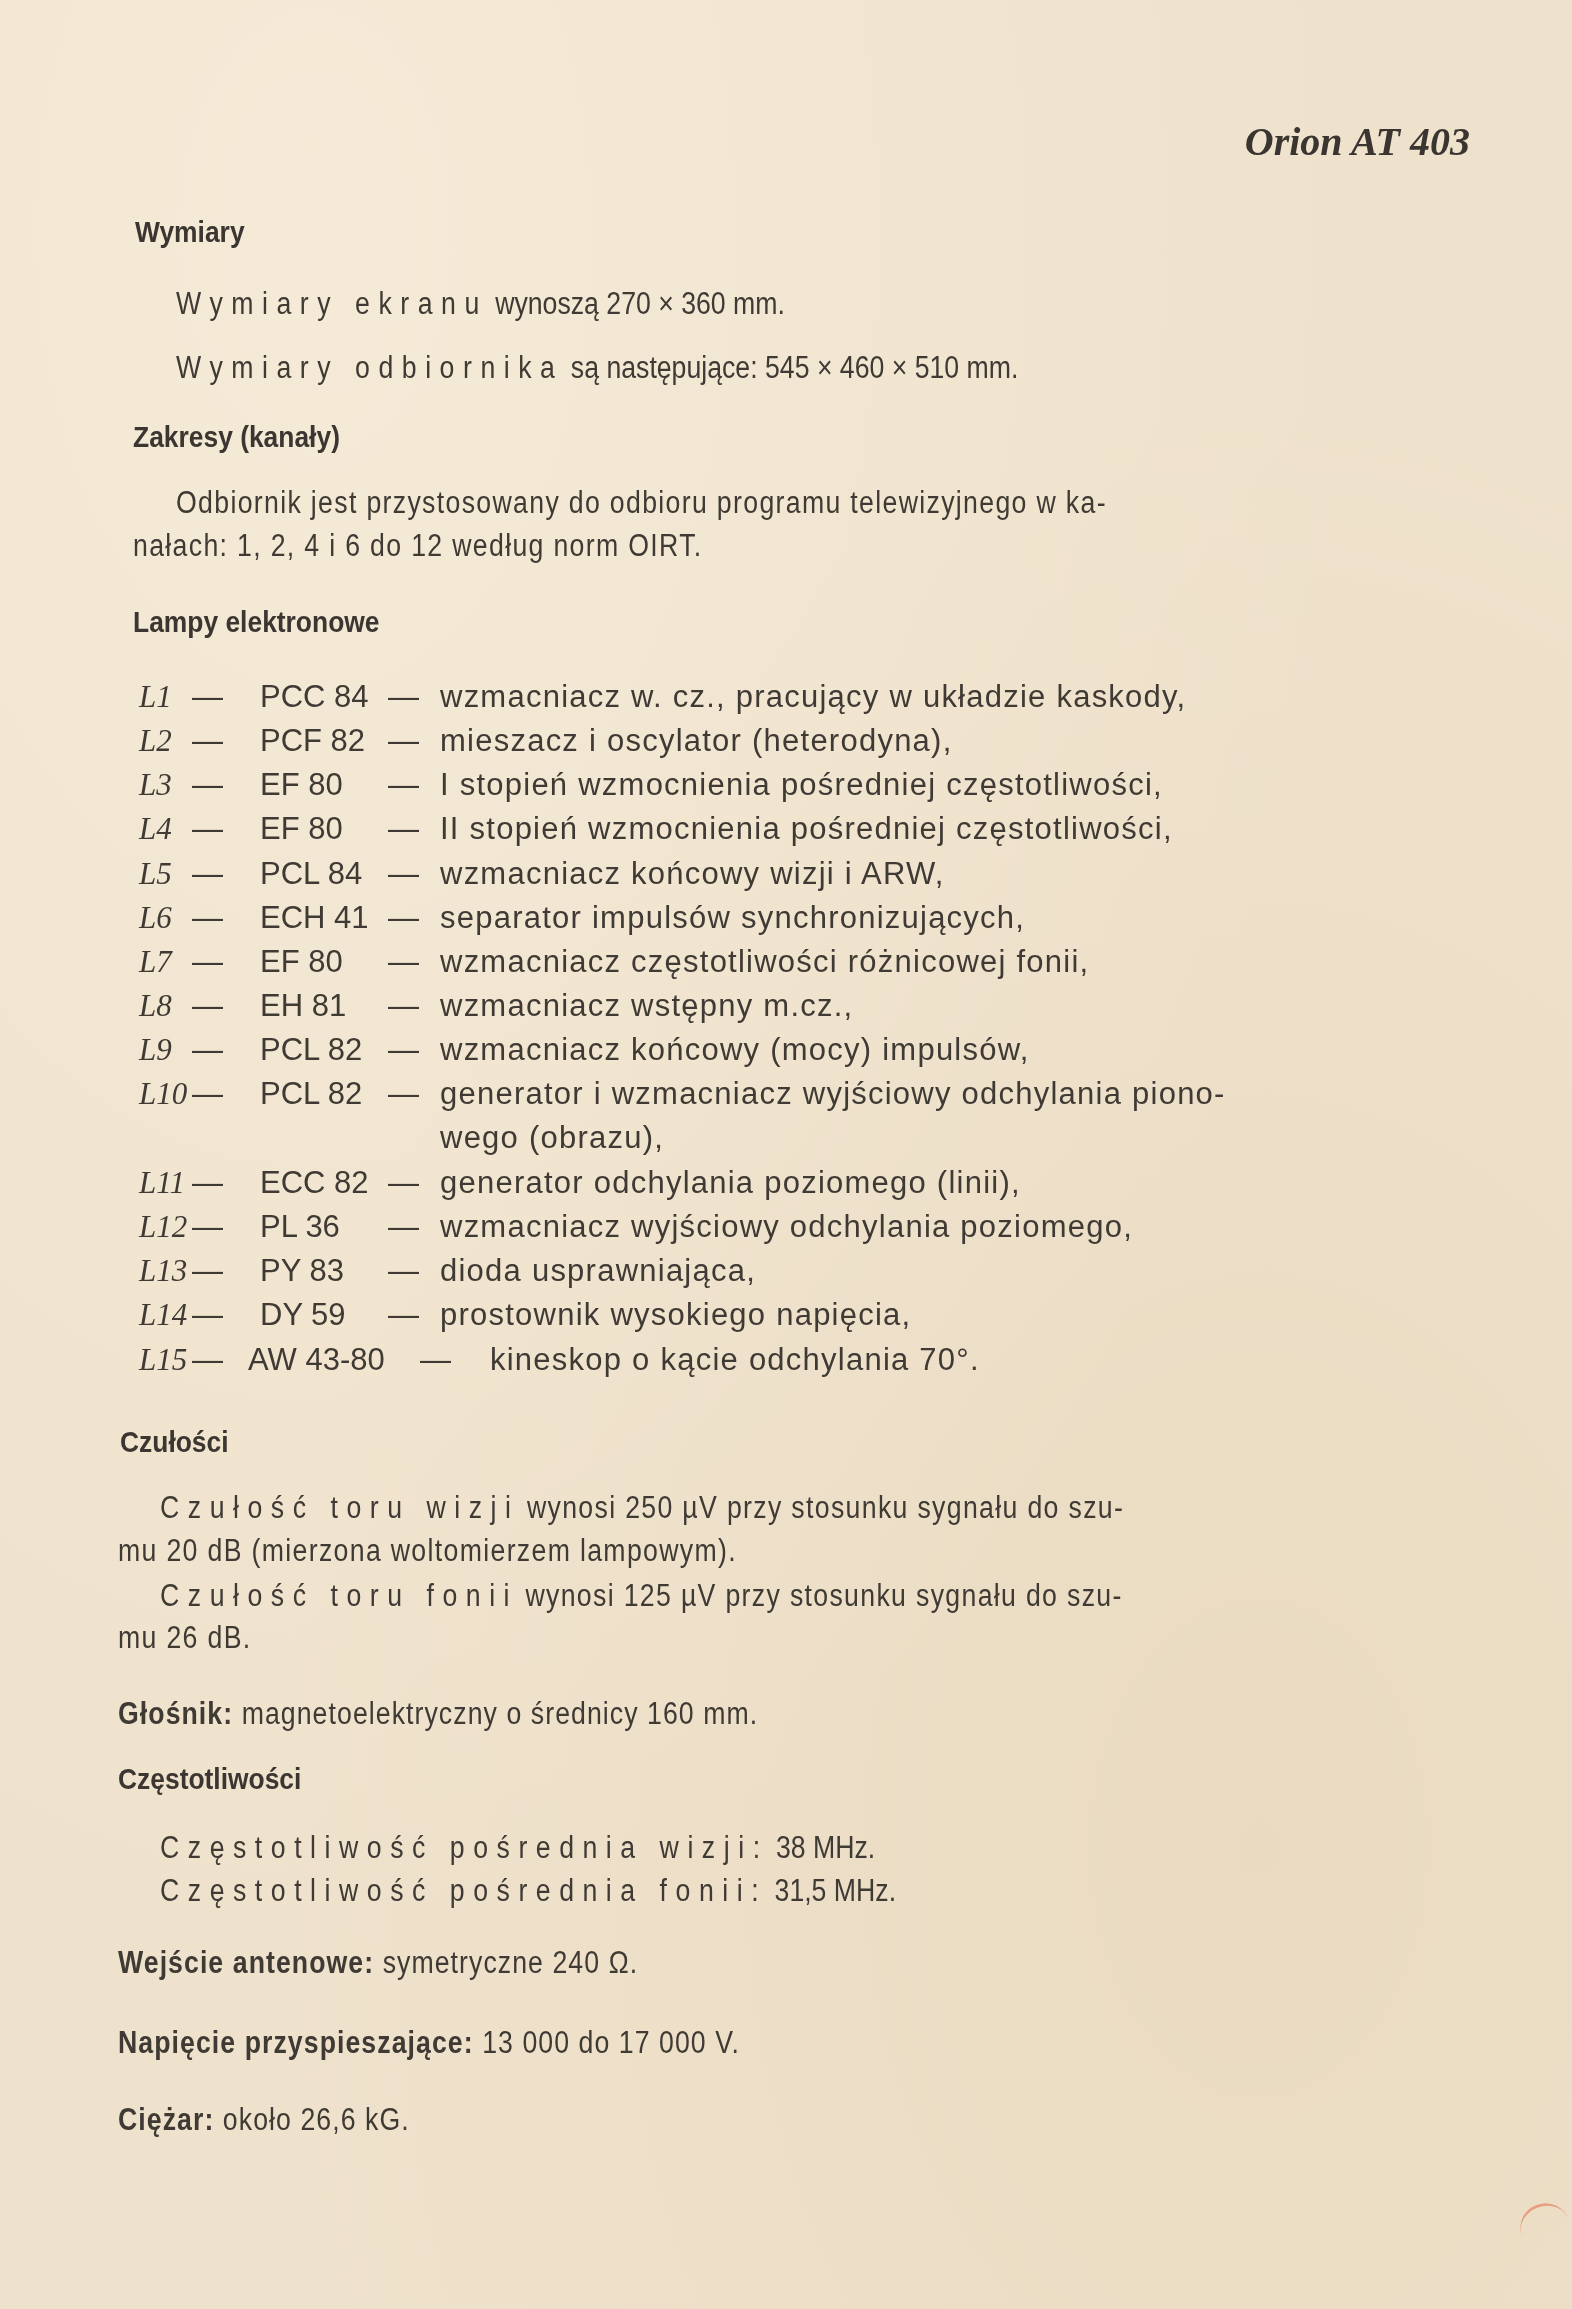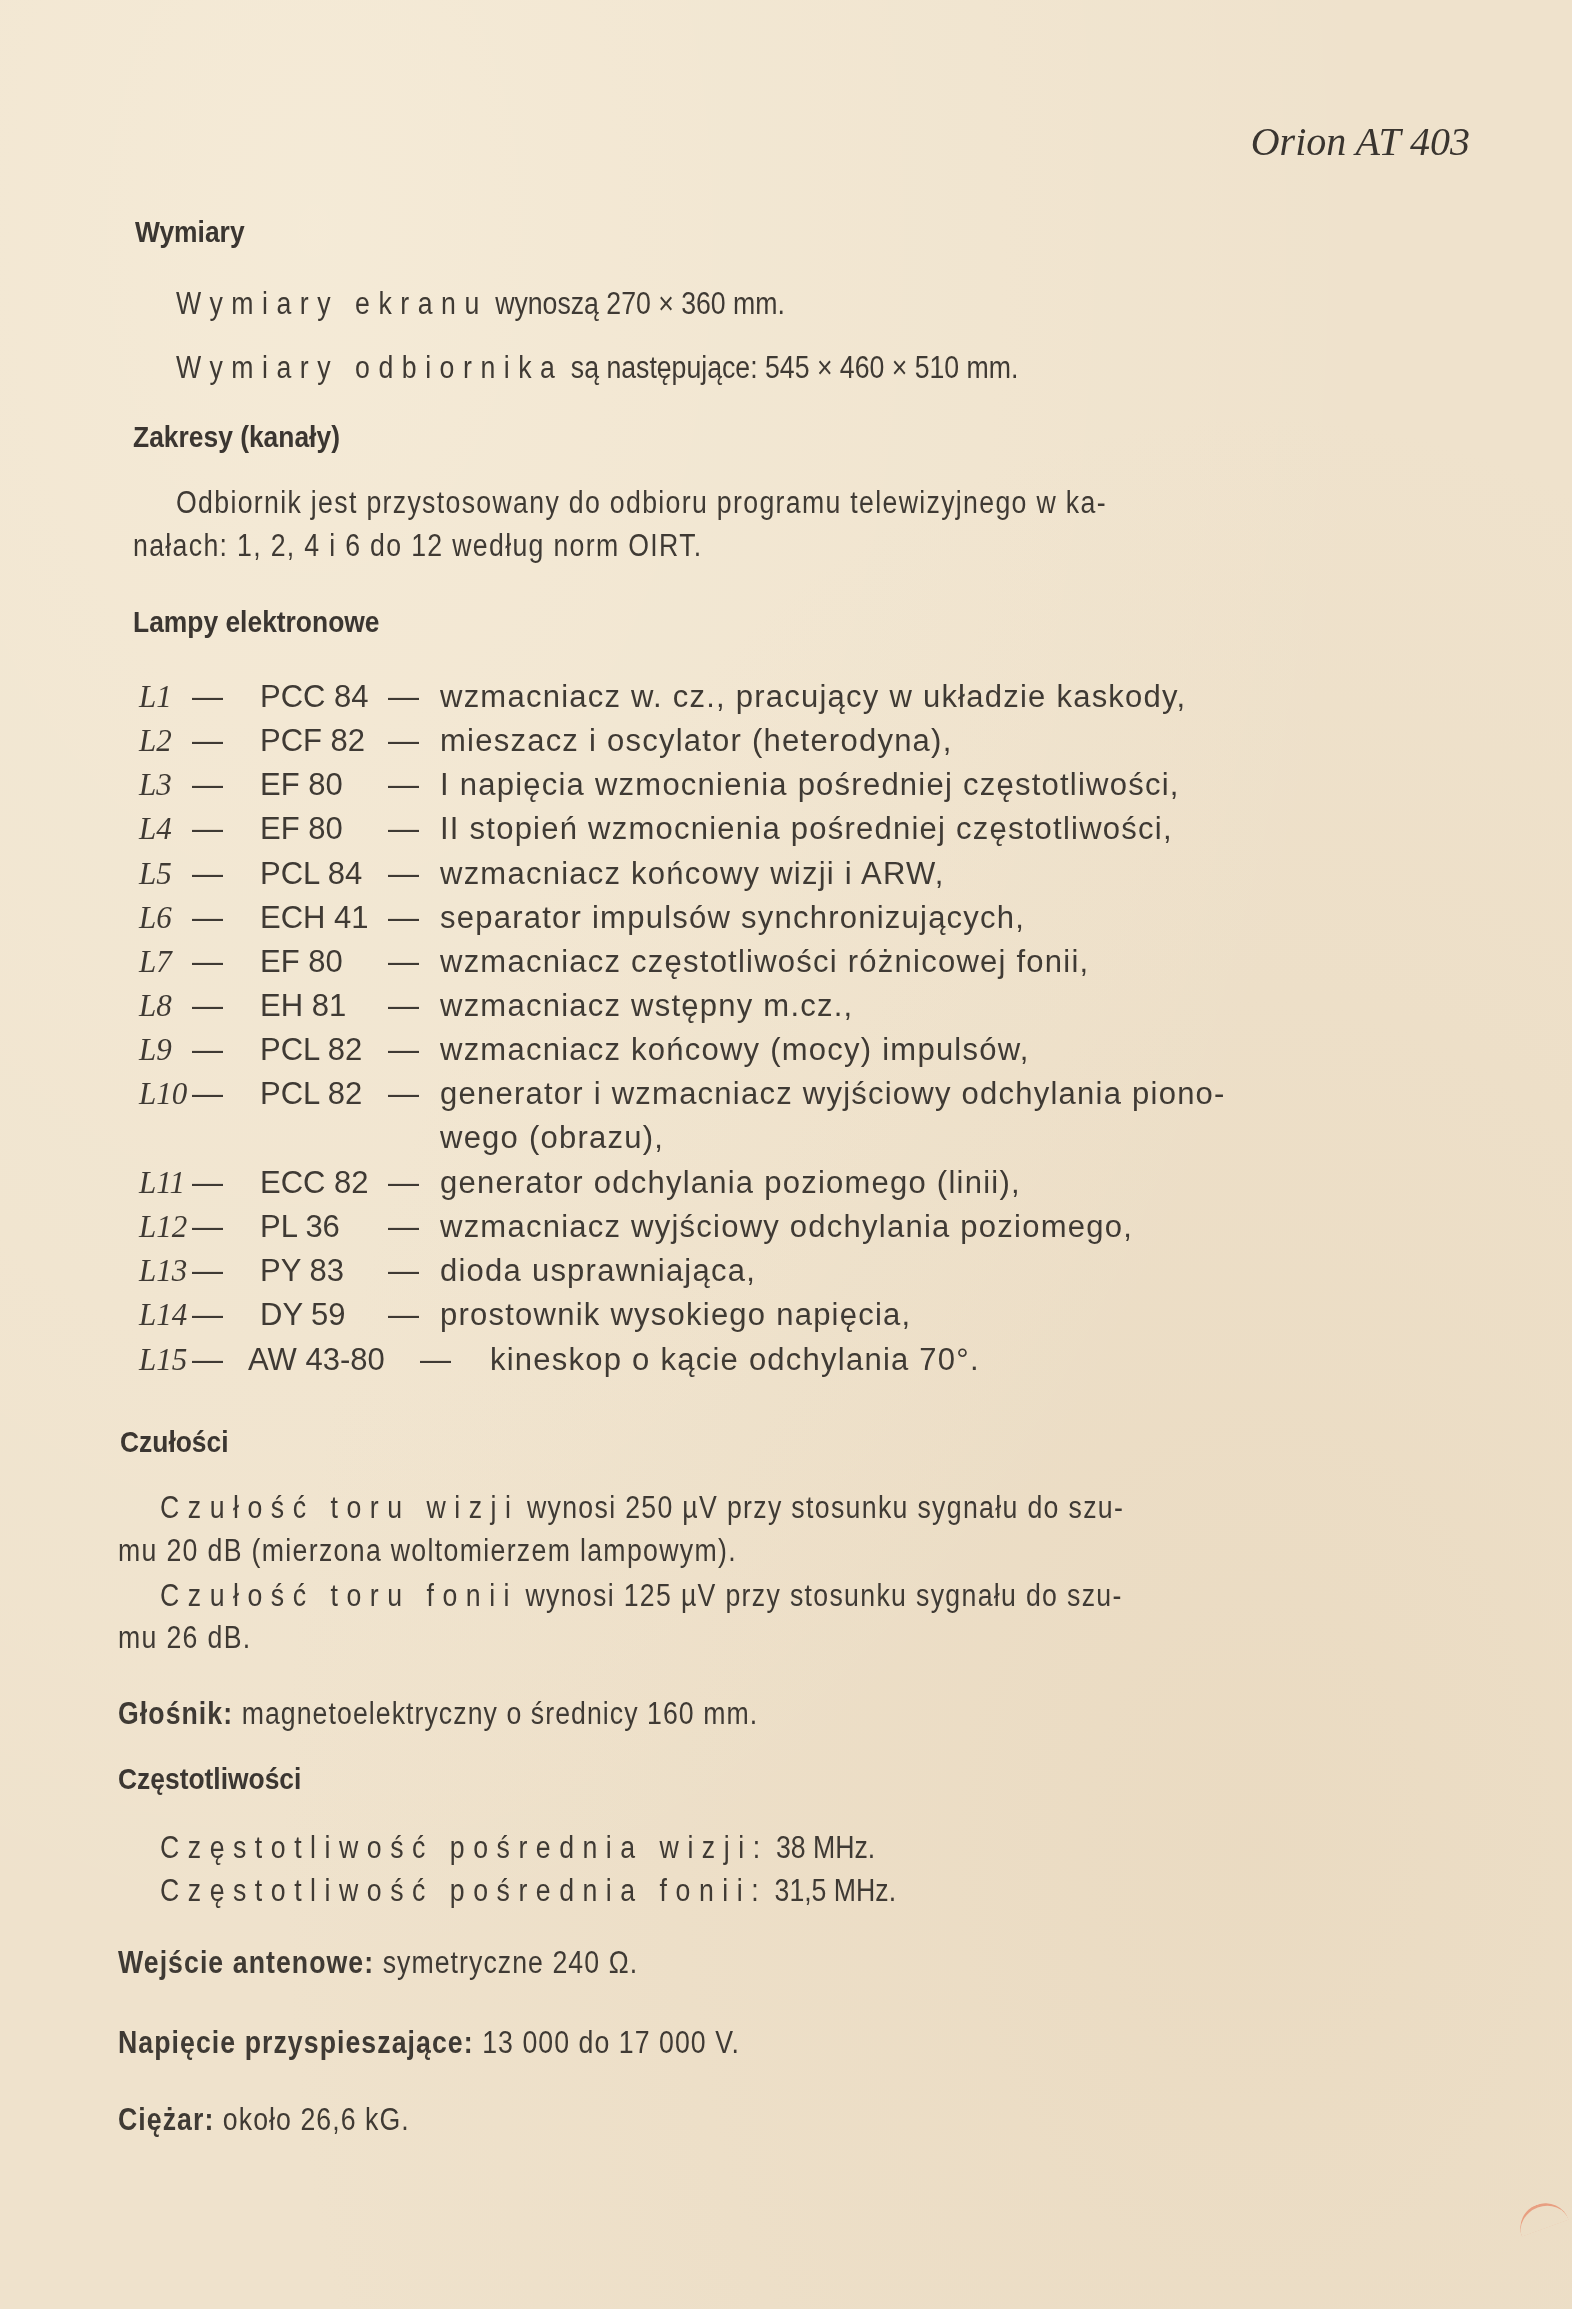--- a/index.html
+++ b/index.html
@@ -6,21 +6,21 @@
   body {
     width:1572px; height:2309px; position:relative; overflow:hidden;
     background:#efe2cc;
     background-image:
       radial-gradient(ellipse at 20% 10%, rgba(255,250,235,0.35), transparent 60%),
       radial-gradient(ellipse at 80% 80%, rgba(225,205,175,0.35), transparent 55%);
     font-family:"Liberation Serif", "DejaVu Serif", serif;
     color:#3a3530;
   }
   .abs { position:absolute; white-space:nowrap; }
-  .header { right:102px; top:118px; font-style:italic; font-size:40px; }
+  .header { right:102px; top:118px; font-style:italic; font-size:40px;font-weight:bold; }
   .h { font-family:"Liberation Sans", "DejaVu Sans", sans-serif; font-weight:bold; font-size:30px; color:#3b3631; transform:scaleX(0.88); transform-origin:left; }
   .t { font-family:"Liberation Sans", "DejaVu Sans", sans-serif; font-size:31px; transform:scaleX(0.86); transform-origin:left; color:#3f3a34; }
   .sp { letter-spacing:0.32em; }
   .row { position:absolute; left:120px; height:44px; font-family:"Liberation Sans","DejaVu Sans",sans-serif; font-size:31px; color:#3f3a34; white-space:nowrap; }
   .row .id { position:absolute; left:0; font-family:"Liberation Serif",serif; font-style:italic;margin-left:19px; }
   .row .d1 { position:absolute; left:72px; }
   .row .tube { position:absolute; left:140px; }
   .row .d2 { position:absolute; left:268px; }
   .row .desc { position:absolute; left:320px; letter-spacing:0.04em; }
   .row.w .tube { left:128px; }
@@ -63,21 +63,21 @@
       <span class="d1">—</span>
       <span class="tube">PCF 82</span>
       <span class="d2">—</span>
       <span class="desc">mieszacz i oscylator (heterodyna),</span>
     </div>
   <div class="row" style="top:767px;">
       <span class="id">L3</span>
       <span class="d1">—</span>
       <span class="tube">EF 80</span>
       <span class="d2">—</span>
-      <span class="desc">I napięcia wzmocnienia pośredniej częstotliwości,</span>
+      <span class="desc">I stopień wzmocnienia pośredniej częstotliwości,</span>
     </div>
   <div class="row" style="top:811px;">
       <span class="id">L4</span>
       <span class="d1">—</span>
       <span class="tube">EF 80</span>
       <span class="d2">—</span>
       <span class="desc">II stopień wzmocnienia pośredniej częstotliwości,</span>
     </div>
   <div class="row" style="top:856px;">
       <span class="id">L5</span>

